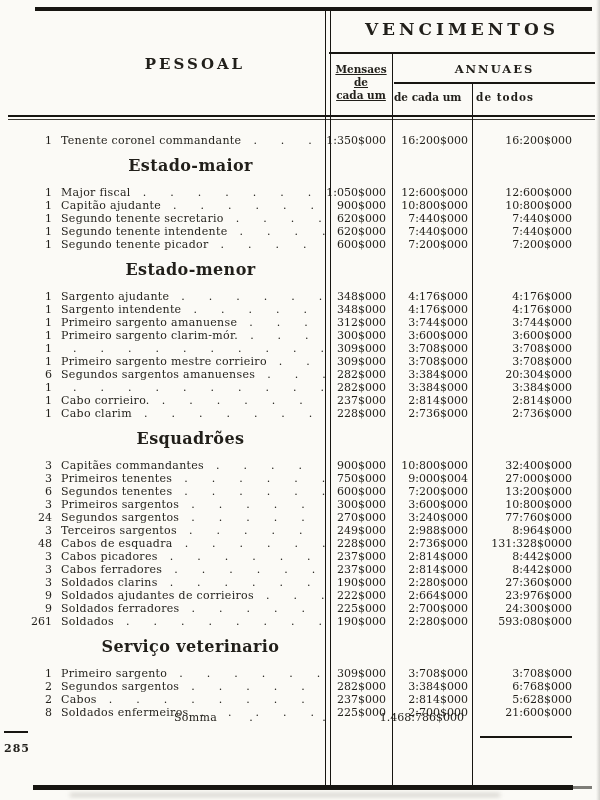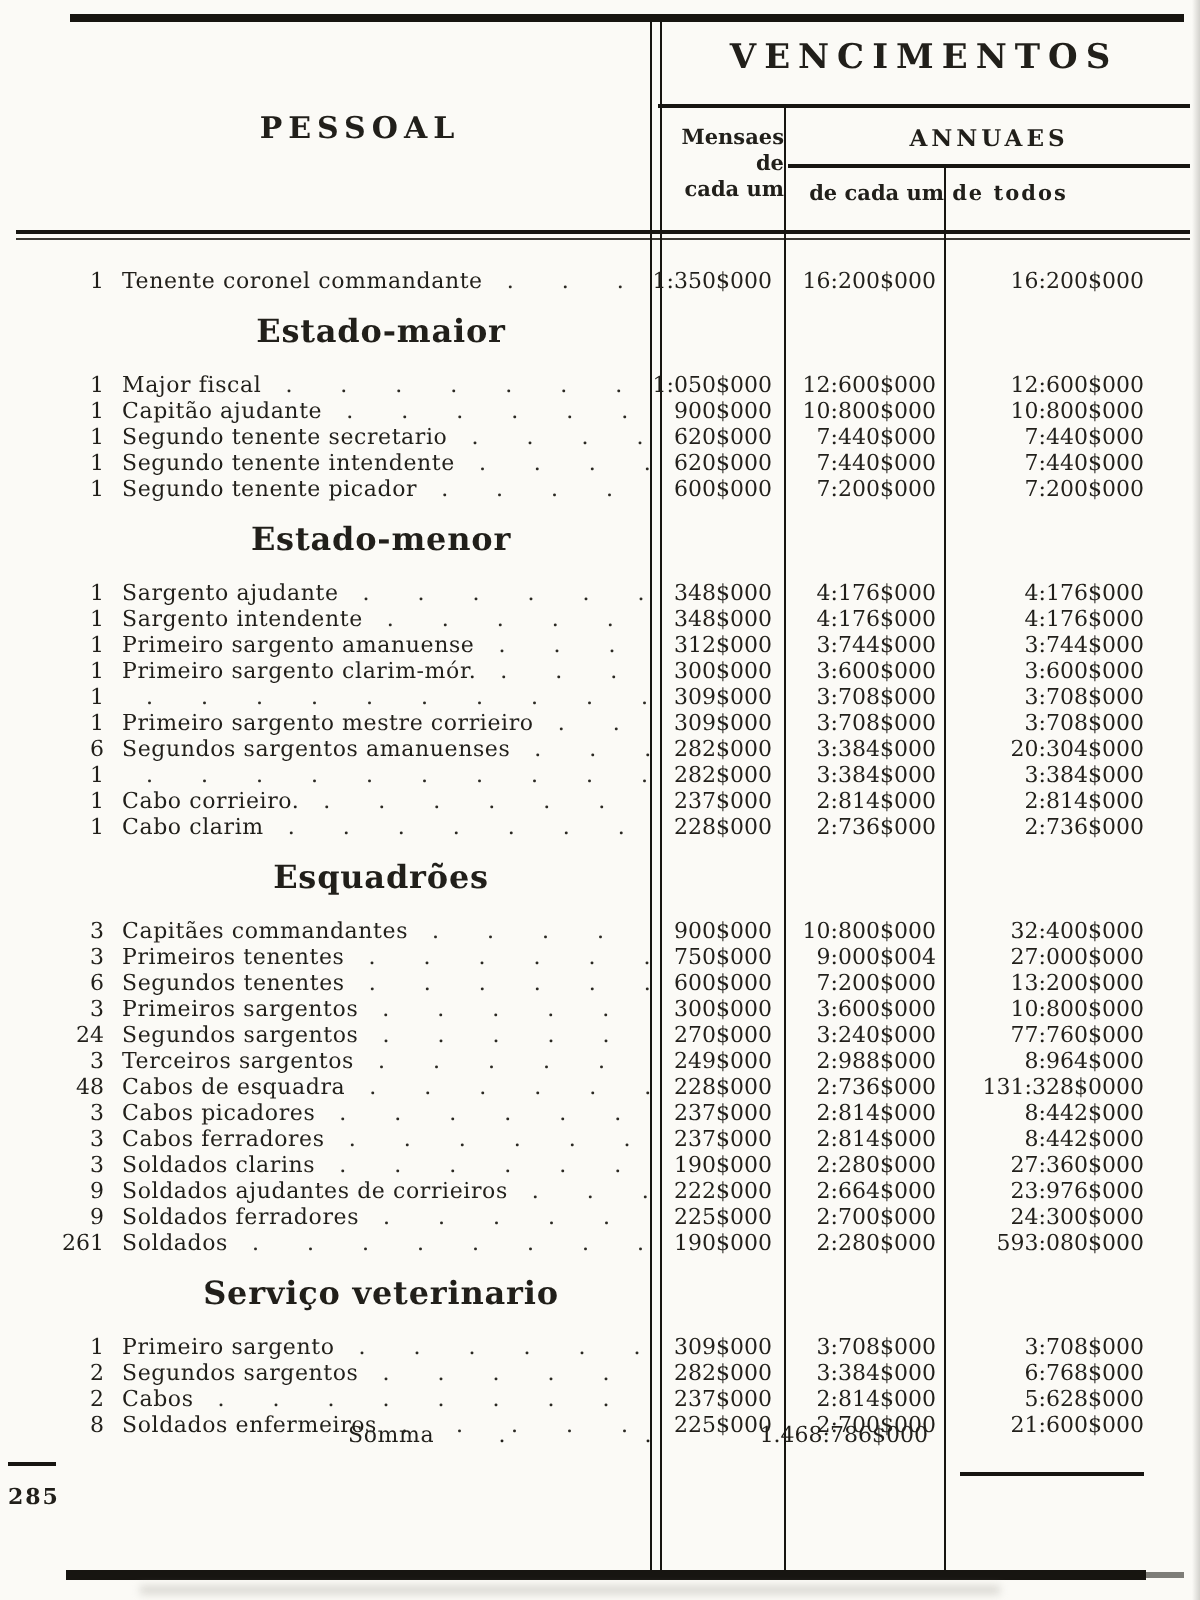--- a/index.html
+++ b/index.html
@@ -26,29 +26,29 @@
   .total-topline{left:480px;top:736px;width:92px;height:1.5px;}
   .footer-dash{left:4px;top:731px;width:24px;height:2px;}
   .bottom-rule{left:33px;top:785px;width:540px;height:5px;}
   .bottom-rule-ext{left:560px;top:786px;width:32px;height:3px;opacity:.55;}
   
   .smudge{position:absolute;left:70px;top:793px;width:430px;height:4px;
           background:#b9b7b0;filter:blur(2px);opacity:.55;}
   .edge-shade{position:absolute;right:0;top:0;width:4px;height:800px;
           background:linear-gradient(to right,rgba(0,0,0,0),rgba(90,88,82,.25));}
   
-  .pessoal{position:absolute;left:40px;top:55px;width:280px;text-align:center;
+  .pessoal{position:absolute;left:55px;top:55px;width:280px;text-align:center;
     font-size:15px;letter-spacing:3px;font-weight:bold;}
   .vencimentos{position:absolute;left:332px;top:19px;width:260px;text-align:center;
     font-size:17px;letter-spacing:4px;font-weight:bold;}
-  .mensaes{position:absolute;left:330px;top:63px;width:62px;text-align:right;
-    font-size:10.5px;font-weight:bold;line-height:13px;}
+  .mensaes{position:absolute;left:330px;top:63px;width:62px;text-align:center;
+    font-size:10.5px;font-weight:bold;line-height:13px;text-decoration:underline;}
   .annuaes{position:absolute;left:394px;top:62px;width:201px;text-align:center;
     font-size:11.5px;letter-spacing:2px;font-weight:bold;}
-  .de-cada-um{position:absolute;left:394px;top:91px;width:78px;text-align:right;
+  .de-cada-um{position:absolute;left:394px;top:91px;width:78px;text-align:left;
     font-size:10.5px;font-weight:bold;}
   .de-todos{position:absolute;left:456px;top:91px;width:98px;text-align:center;
     font-size:10.5px;letter-spacing:1px;font-weight:bold;}
   
   #table-body{position:absolute;left:0;top:130px;width:600px;font-size:11px;}
   .section.no-title{margin-top:4px;}
   .section-title{height:13px;line-height:13px;margin:12px 0 14px 55px;width:271px;
     text-align:center;font-weight:bold;font-size:16px;letter-spacing:.4px;}
   .row{display:flex;height:13px;line-height:13.2px;}
   .c-qty{width:55px;text-align:right;padding-right:3px;box-sizing:border-box;flex:none;}

